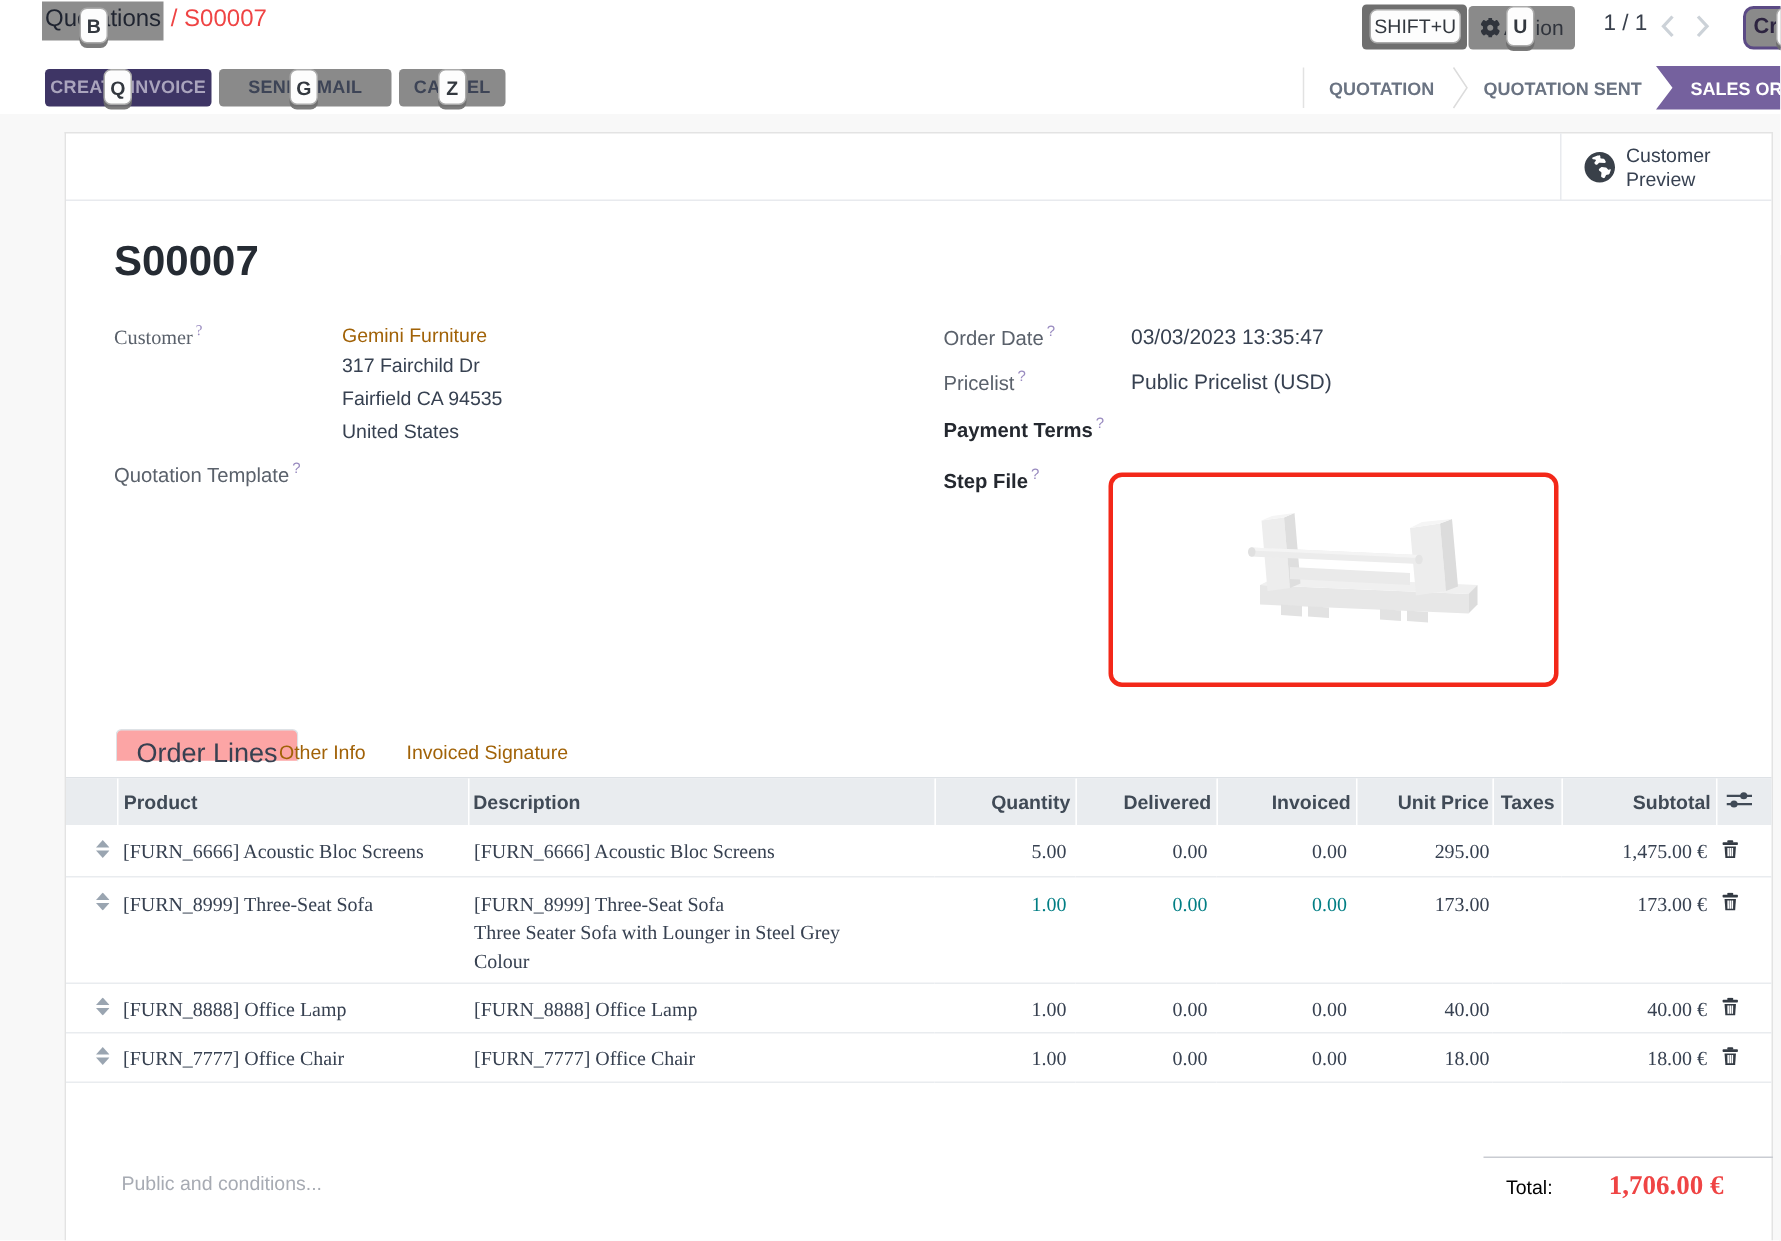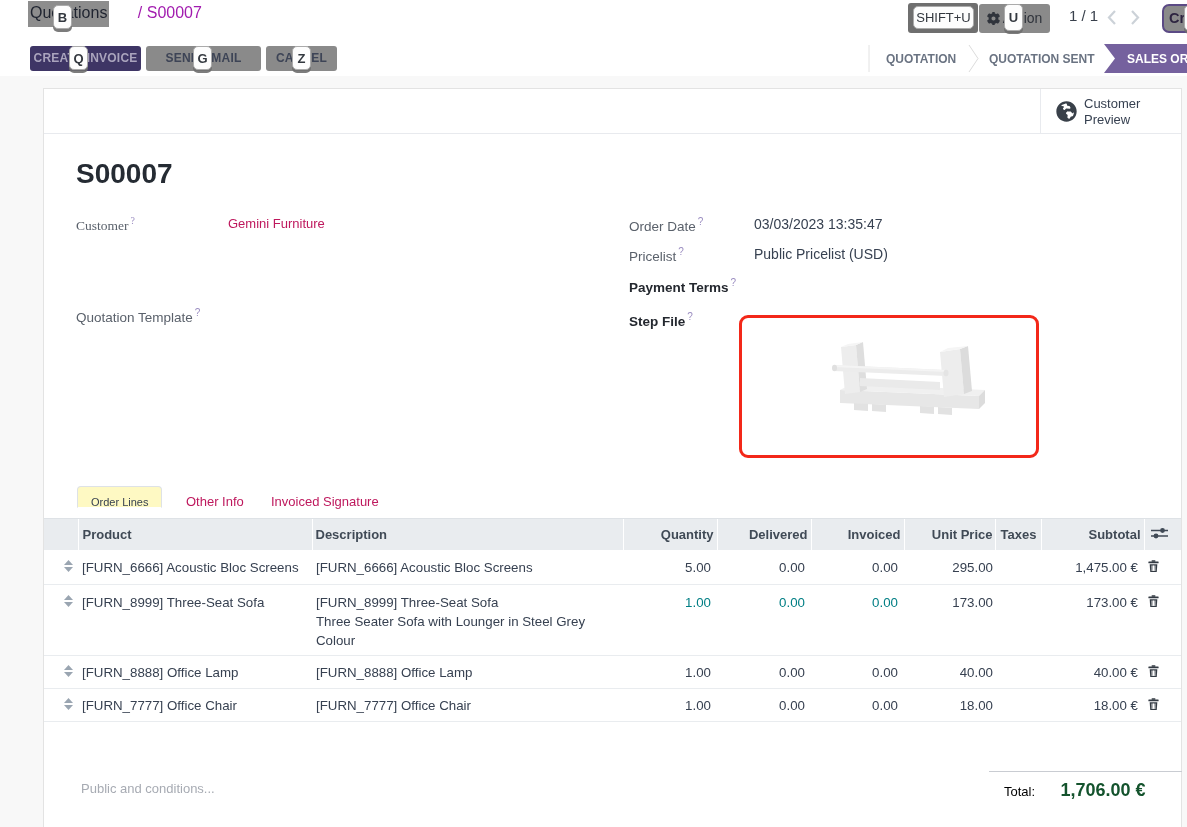--- a/index.html
+++ b/index.html
@@ -4,21 +4,21 @@
 <style>
 * { margin:0; padding:0; box-sizing:border-box; }
 html,body { width:1187px; height:827px; overflow:hidden; background:#fff;
   font-family:"Liberation Sans", sans-serif; }
 body { position:relative; }
 
 
 #topbar { position:absolute; left:0; top:0; width:1187px; height:40px; background:#fff; }
 #bc { position:absolute; left:28px; top:4px; font-size:16px; color:#4c4c56; }
 #bc .hl { background:#8d8d8d; color:#1f2430; padding:3px 2px 6px 2px; }
-#bc .rest { color:#a21caf;margin-left:24px; }
+#bc .rest { color:#ef4444; }
 .keycap { display:inline-block; background:#fdfdfd; border:1px solid #ababab;
   border-radius:5px; color:#33383f; font-size:13px; font-weight:bold;
   box-shadow:0 3px 0 rgba(110,110,110,.9); text-align:center; }
 #key-b { position:absolute; left:53px; top:5px; width:19px; height:24px; line-height:23px; }
 #shiftframe { position:absolute; left:908px; top:3px; width:70px; height:30px; background:#6f6f6f; border-radius:3px; }
 #key-shiftu { position:absolute; left:913px; top:6px; width:61px; height:23px; line-height:21px; font-size:13px; font-weight:normal; }
 #btn-action { position:absolute; left:979px; top:4px; width:71px; height:29px; background:#8a8a8a;
   border-radius:3px; color:#30343c; font-size:14px; line-height:28px; text-align:center; }
 #key-u { position:absolute; left:1004px; top:4px; width:19px; height:27px; line-height:26px; }
 #pager { position:absolute; left:1069px; top:7px; font-size:15px; color:#39404c; }
@@ -48,76 +48,76 @@
 #stripe { position:absolute; left:0; top:0; width:1137px; height:45px; border-bottom:1px solid #e8eaee; }
 #cpreview { position:absolute; right:0; top:0; width:141px; height:45px; border-left:1px solid #e8eaee; }
 #cpreview svg { position:absolute; left:15px; top:12px; }
 #cpreview .txt { position:absolute; left:43px; top:7px; font-size:13px; line-height:16px; color:#374151; }
 #title { position:absolute; left:32px; top:69px; font-size:28px; font-weight:700; color:#252b33; }
 
 .flabel { font-size:13.5px; color:#24282f; font-weight:bold; }
 .flabel.plain { font-weight:normal; color:#5a616b; font-size:13.5px; }
 .q { font-size:10px; color:#9a8cc0; vertical-align:6px; margin-left:2px; font-weight:normal;}
 .fval { font-size:13px; color:#374151; }
-a.lnk { color:#be185d; text-decoration:none; }
+a.lnk { color:#a16207; text-decoration:none; }
 
 
 #f-customer-l { position:absolute; left:32px; top:126px;font-family:Liberation Serif, serif; }
 #f-customer-v { position:absolute; left:184px; top:127px; }
 #f-addr { position:absolute; left:184px; top:144px; line-height:22px; }
 #f-qt-l { position:absolute; left:32px; top:218px; }
 
 #f-od-l { position:absolute; left:585px; top:127px; }
 #f-od-v { position:absolute; left:710px; top:127px; }
 #f-pl-l { position:absolute; left:585px; top:157px; }
 #f-pl-v { position:absolute; left:710px; top:157px; }
 #f-pt-l { position:absolute; left:585px; top:188px; }
 #f-sf-l { position:absolute; left:585px; top:222px; }
 #stepimg { position:absolute; left:695px; top:226px; width:300px; height:143px;
   border:3.5px solid #f32819; border-radius:9px; background:#fff; }
 
 
 #tabs { position:absolute; left:0; top:397px; width:1137px; height:33px; border-bottom:1px solid #dee2e6;}
-#tab1 { position:absolute; left:33px; top:0; height:22px; padding:0 13px; background:#fef9c3;
+#tab1 { position:absolute; left:33px; top:0; height:22px; padding:0 13px; background:#fca5a5;
   border:1px solid #dee2e6; border-bottom:1px solid #fff; border-radius:4px 4px 0 0;
-  font-size:11px; color:#374151; line-height:31px; }
+  font-size:18px; color:#374151; line-height:31px; }
 #tab2 { position:absolute; left:142px; top:0; height:33px; font-size:13px; line-height:31px; }
 #tab3 { position:absolute; left:227px; top:0; height:33px; font-size:13px; line-height:31px; }
 
 
 #tbl { position:absolute; left:0; top:430px; width:1137px; }
 table { border-collapse:collapse; table-layout:fixed; width:1137px; font-size:13.3px; color:#374151;}
 col.c0{width:34px;} col.c1{width:234px;} col.c2{width:311px;} col.c3{width:94px;}
 col.c4{width:94px;} col.c5{width:93px;} col.c6{width:91px;} col.c7{width:46px;}
 col.c8{width:103px;} col.c9{width:37px;}
 thead th { background:#e9ecef; font-weight:bold; font-size:13px; color:#404a56;
   height:31px; text-align:left; padding:0 0 0 4px; border-right:1px solid #fff; }
 thead th:last-child { border-right:none; }
 thead th.r { text-align:right; padding:0 3px 0 0; }
 thead th.d { padding-left:3px; }
-tbody td { border-bottom:1px solid #e9ecef; padding:8px 0 7px 4px; vertical-align:top; line-height:19px; }
+tbody td { border-bottom:1px solid #e9ecef; padding:8px 0 7px 4px; vertical-align:top; line-height:19px;font-family:Liberation Serif, serif; }
  tbody td.r { text-align:right; padding:8px 6px 6px 0; }
  tbody td.r6 { text-align:right; padding:8px 2px 6px 0 !important; }
  th.r6 { text-align:right; padding:0 2px 0 0 !important; }
  th.tax { padding-left:5px !important; }
  td.tax { padding-left:5px !important; }
  td.trash { padding-left:4px !important; }
  th.opt { padding-left:6px !important; }
  tbody tr.t2 td { padding-bottom:5px !important; }
  tbody tr.t3 td { padding-top:7px !important; padding-bottom:6px !important; }
 td.teal { color:#017e84; }
 .addrow td { border-bottom:1px solid #e9ecef; padding:9px 0 8px 6px; line-height:17px; }
 .addrow a { margin-right:11px; font-size:13.4px; }
 .handle { padding-left:20px !important; }
 
 
 #terms { position:absolute; left:37px; top:692px; font-size:13px; color:#a7abb3; }
 #totline { position:absolute; left:945px; top:682px; width:193px; border-top:1px solid #c9ccd2; }
 #totlbl { position:absolute; left:960px; top:695px; font-size:13px; color:#000000; }
-#totval { position:absolute; left:1013px; top:691px; width:92px; text-align:center; font-size:18px; font-weight:bold; color:#14532d; }
+#totval { position:absolute; left:1013px; top:691px; width:92px; text-align:right; font-size:18px; font-weight:bold; color:#ef4444;font-family:Liberation Serif, serif; }
 </style>
 </head>
 <body>
 <div id="topbar">
   <div id="bc"><span class="hl">Quotations</span> <span class="rest">/ S00007</span></div>
   <div class="keycap" id="key-b">B</div>
   <div id="shiftframe"></div>
   <div class="keycap" id="key-shiftu">SHIFT+U</div>
   <div id="btn-action"><svg width="13" height="13" viewBox="0 0 512 512" style="vertical-align:-2px">
         <path fill="#30343c" d="M487 315l-42-24c4-23 4-47 0-70l42-24c13-8 19-24 14-38-11-35-30-67-55-94-10-11-26-14-39-6l-42 24c-18-15-39-27-61-35V0h-96v48c-22 8-43 20-61 35L105 59c-13-8-29-5-39 6-25 27-44 59-55 94-5 14 1 30 14 38l42 24c-4 23-4 47 0 70l-42 24c-13 8-19 24-14 38 11 35 30 67 55 94 10 11 26 14 39 6l42-24c18 15 39 27 61 35v48h96v-48c22-8 43-20 61-35l42 24c13 8 29 5 39-6 25-27 44-59 55-94 5-14-1-30-14-38zM256 336c-44 0-80-36-80-80s36-80 80-80 80 36 80 80-36 80-80 80z"></path>
@@ -157,20 +157,21 @@
   <div id="cpreview">
     <svg width="21" height="21" viewBox="0 0 512 512">
           <path fill="#394049" d="M256 8C119 8 8 119 8 256s111 248 248 248 248-111 248-248S393 8 256 8zm-11 55c11-1 21 7 21 18v16c0 9 7 17 16 18l38 4c6 1 11 4 14 9l17 29c8 13-2 30-17 29l-79-4c-5 0-10 2-14 5l-24 24c-8 8-21 8-29 0l-13-13c-8-8-8-20 0-28l14-14c9-9 4-25-9-27l-33-5c-13-2-18-19-8-28l83-30c8-3 15-3 23-3zm172 219c12 0 21 12 17 23l-18 54c-2 7-8 12-15 13l-29 4c-6 1-12 5-15 11l-18 36c-5 9-16 13-25 8l-26-14c-7-4-11-11-10-19l6-47c1-6-2-13-7-17l-28-22c-10-8-10-23 0-31l30-24c4-3 9-5 14-4l60 6c4 0 8 2 11 5l28 28c3 3 8 5 12 5l13 0z"></path>
         </svg>
     <div class="txt">Customer<br>Preview</div>
   </div>
   <div id="title">S00007</div>
 
   <div id="f-customer-l" class="flabel plain">Customer<span class="q">?</span></div>
   <div id="f-customer-v" class="fval"><a class="lnk">Gemini Furniture</a></div>
+  <div id="f-addr" class="fval">317 Fairchild Dr<br>Fairfield CA 94535<br>United States</div>
   <div id="f-qt-l" class="flabel plain">Quotation Template<span class="q">?</span></div>
 
   <div id="f-od-l" class="flabel plain">Order Date<span class="q">?</span></div>
   <div id="f-od-v" class="fval" style="font-size:14px">03/03/2023 13:35:47</div>
   <div id="f-pl-l" class="flabel plain">Pricelist<span class="q">?</span></div>
   <div id="f-pl-v" class="fval" style="font-size:14px">Public Pricelist (USD)</div>
   <div id="f-pt-l" class="flabel">Payment Terms<span class="q">?</span></div>
   <div id="f-sf-l" class="flabel">Step File<span class="q">?</span></div>
 
   <div id="stepimg">

